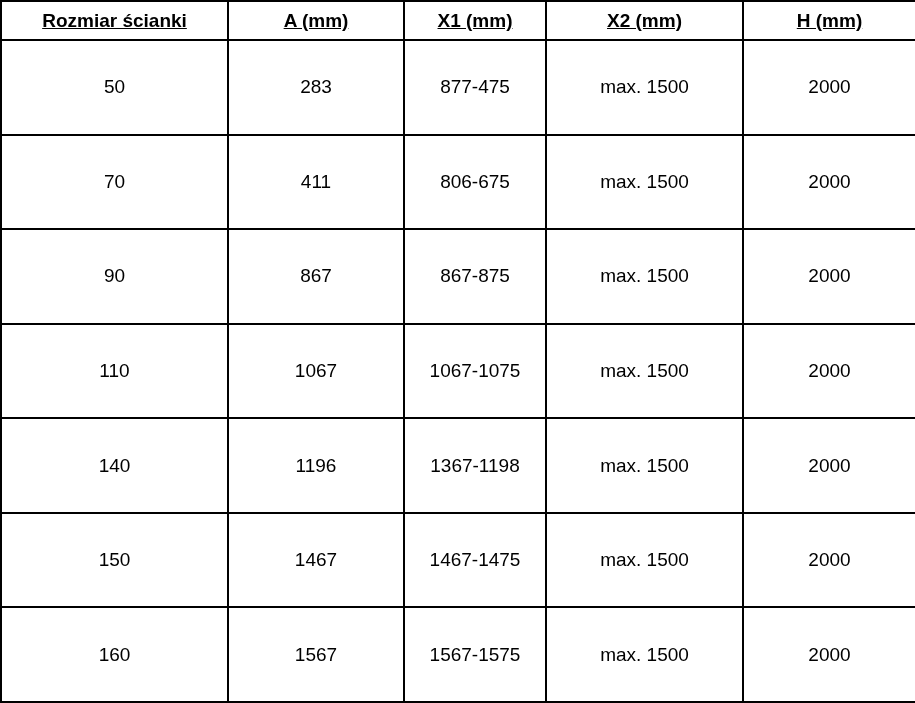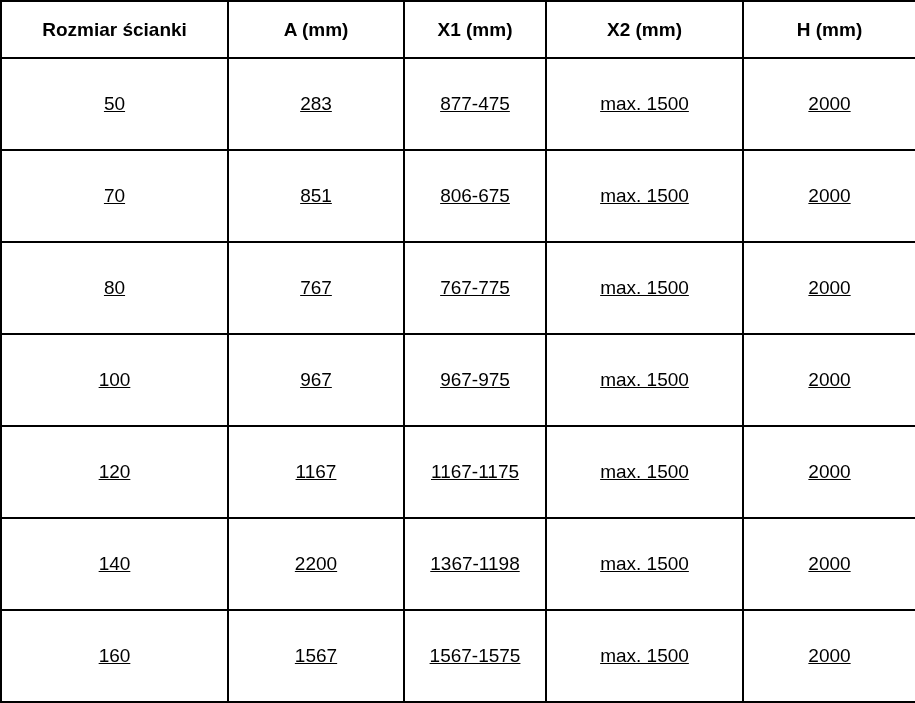--- a/index.html
+++ b/index.html
@@ -38,22 +38,22 @@
     font-size: 19px;
   }
   table.spec-table td {
     font-weight: normal;
   }
   col.c0 { width: 227px; }
   col.c1 { width: 176px; }
   col.c2 { width: 142px; }
   col.c3 { width: 197px; }
   col.c4 { width: 173px; }
-  tr.header-row { height: 57px; }
-  tr.body-row { height: 64px; text-decoration: underline; }
+  tr.header-row { height: 39px; text-decoration: underline; }
+  tr.body-row { height: 64px; }
 </style>
 </head>
 <body>
 
 <div class="table-wrap">
   <table class="spec-table">
     <colgroup>
       <col class="c0">
       <col class="c1">
       <col class="c2">
@@ -72,50 +72,50 @@
     <tbody>
       <tr class="body-row">
         <td>50</td>
         <td>283</td>
         <td>877-475</td>
         <td>max. 1500</td>
         <td>2000</td>
       </tr>
       <tr class="body-row">
         <td>70</td>
-        <td>851</td>
+        <td>411</td>
         <td>806-675</td>
         <td>max. 1500</td>
         <td>2000</td>
       </tr>
       <tr class="body-row">
-        <td>80</td>
-        <td>767</td>
-        <td>767-775</td>
+        <td>90</td>
+        <td>867</td>
+        <td>867-875</td>
         <td>max. 1500</td>
         <td>2000</td>
       </tr>
       <tr class="body-row">
-        <td>100</td>
-        <td>967</td>
-        <td>967-975</td>
-        <td>max. 1500</td>
-        <td>2000</td>
-      </tr>
-      <tr class="body-row">
-        <td>120</td>
-        <td>1167</td>
-        <td>1167-1175</td>
+        <td>110</td>
+        <td>1067</td>
+        <td>1067-1075</td>
         <td>max. 1500</td>
         <td>2000</td>
       </tr>
       <tr class="body-row">
         <td>140</td>
-        <td>2200</td>
+        <td>1196</td>
         <td>1367-1198</td>
+        <td>max. 1500</td>
+        <td>2000</td>
+      </tr>
+      <tr class="body-row">
+        <td>150</td>
+        <td>1467</td>
+        <td>1467-1475</td>
         <td>max. 1500</td>
         <td>2000</td>
       </tr>
       <tr class="body-row">
         <td>160</td>
         <td>1567</td>
         <td>1567-1575</td>
         <td>max. 1500</td>
         <td>2000</td>
       </tr>

